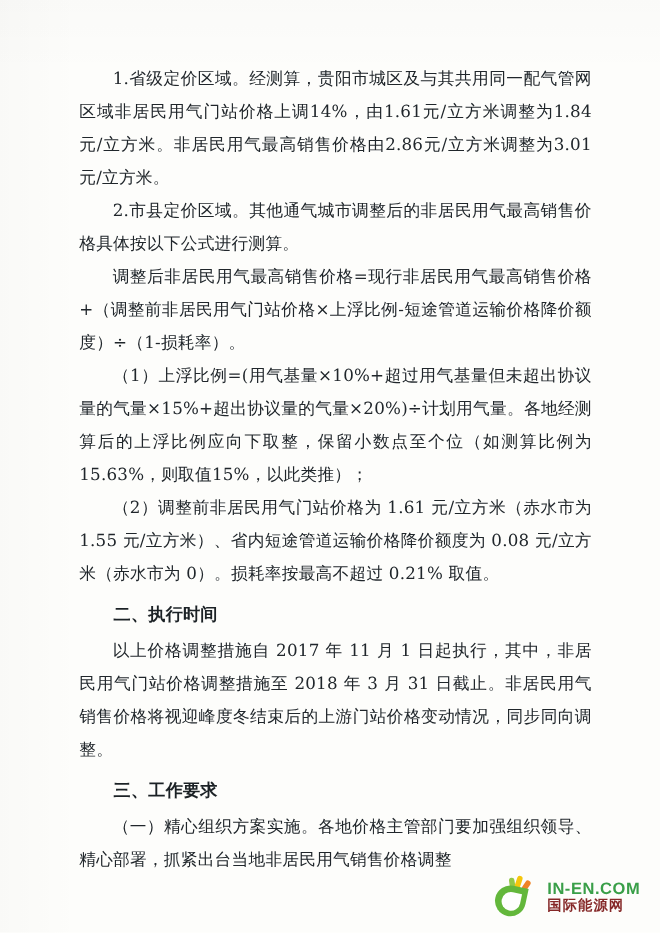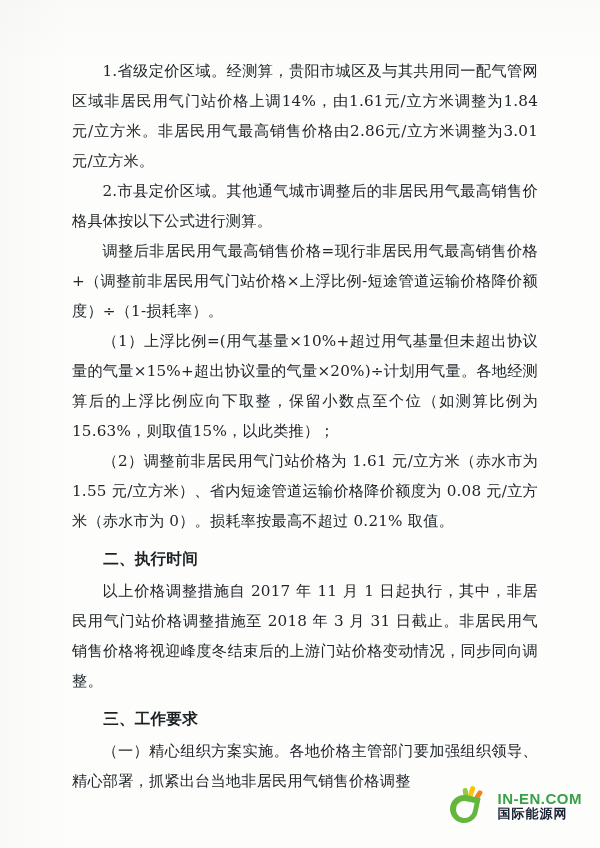--- a/index.html
+++ b/index.html
@@ -53,21 +53,21 @@
     font-size: 15.6px;
     line-height: 34px;
     color: #1b2125;
   }
   .spacer-sm { height: 6px; }
 
   
   .watermark {
     position: absolute;
     right: 18px;
-    bottom: 22px;
+    bottom: 12px;
     display: flex;
     align-items: center;
     gap: 6px;
     opacity: 0.95;
   }
   .wm-mark {
     position: relative;
     width: 44px;
     height: 40px;
   }
@@ -110,21 +110,21 @@
     font-family: "Liberation Sans", sans-serif;
     font-size: 15px;
     font-weight: bold;
     color: #2f9a3f;
     letter-spacing: 0.5px;
   }
   .wm-cn {
     font-family: "DejaVu Sans", sans-serif;
     font-size: 13px;
     font-weight: bold;
-    color: #0f172a;
+    color: #7f1d1d;
     letter-spacing: 1px;
   }
 </style>
 </head>
 <body>
 
 <div class="page">
 
   <div class="body-text">
     <p class="para">1.省级定价区域。经测算，贵阳市城区及与其共用同一配气管网区域非居民用气门站价格上调14%，由1.61元/立方米调整为1.84元/立方米。非居民用气最高销售价格由2.86元/立方米调整为3.01元/立方米。</p>

